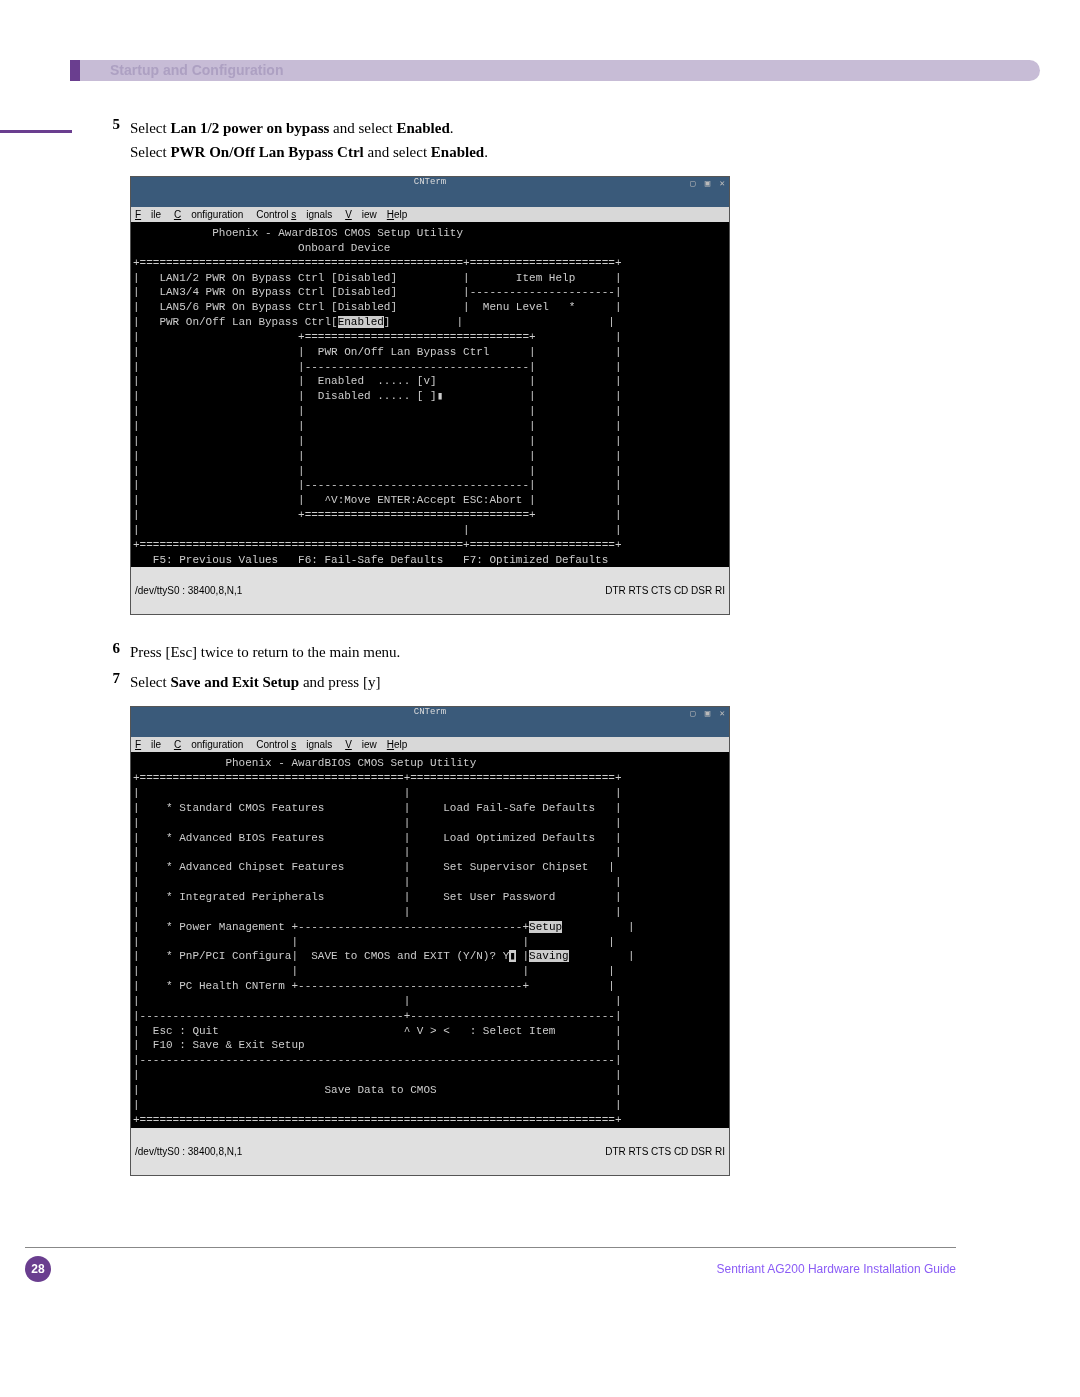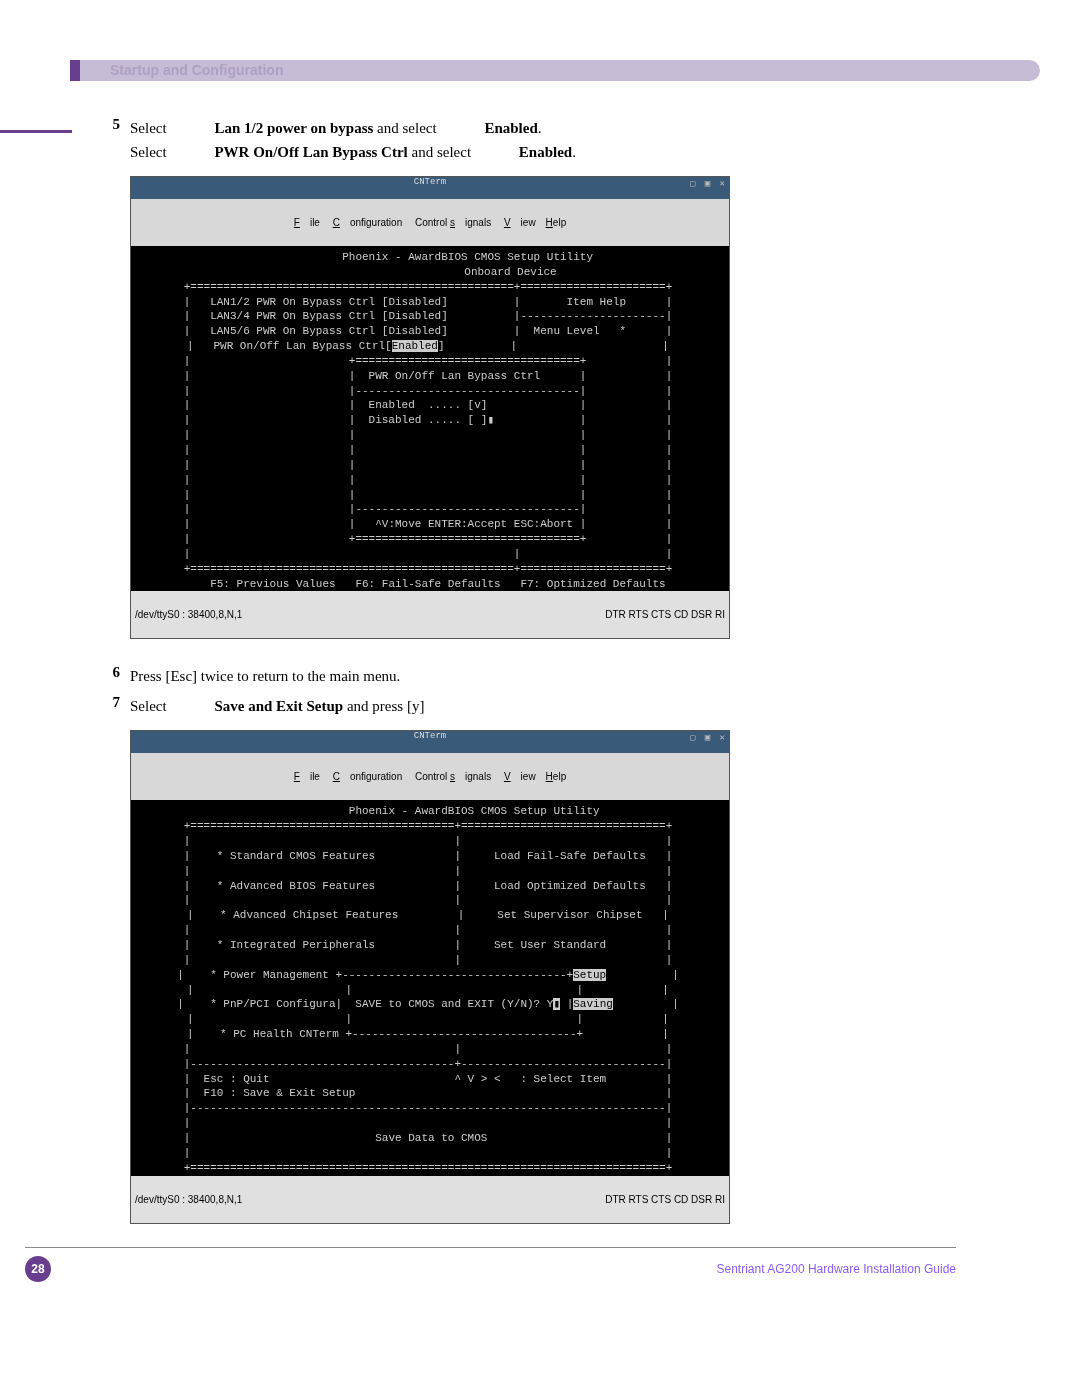--- a/index.html
+++ b/index.html
@@ -53,33 +53,33 @@
     font-weight: bold;
     width: 20px;
     flex-shrink: 0;
     text-align: right;
     margin-right: 10px;
   }
   .step .txt {
     flex: 1;
     line-height: 1.6;
   }
-  .bold { font-weight: bold; margin-left: 44px; }
+  .bold { font-weight: bold; }
   .terminal {
     margin: 12px 0 25px 30px;
     width: 600px;
     background: #000;
     border: 1px solid #555;
     font-family: 'Courier New', monospace;
     font-size: 11px;
     color: #ccc;
   }
   .term-titlebar {
     background: #3a5a7a;
-    height: 22px;
+    height: 30px;
     position: relative;
     padding-left: 32px;
   }
   .term-titlebar .wintitle {
     position: absolute;
     left: 50%;
     transform: translateX(-50%);
     top: 0;
     color: #ddd;
     font-size: 9px;
@@ -90,33 +90,32 @@
     top: 1px;
     color: #bbb;
     font-size: 9px;
     letter-spacing: 2px;
   }
   .term-menubar {
     background: #d8d8d8;
     color: #000;
     font-family: Arial, sans-serif;
     font-size: 10px;
-    padding: 18px 4px;
-    display: flex;
-    justify-content: center;
+    padding: 2px 4px;
+    display: flex;
+    justify-content: flex-start;
   }
   .term-menubar .menus span { margin-right: 10px; }
   .term-menubar .underline { text-decoration: underline; }
   .term-body {
     padding: 4px 6px 0 2px;
     line-height: 1.35;
     white-space: pre;
     overflow: hidden;
     min-height: 280px;
-    text-align: center;
   }
   .term-body.body2 { min-height: 280px; }
   .hi { background: #ccc; color: #000; }
   .term-status {
     background: #e0e0e0;
     color: #000;
     font-family: Arial, sans-serif;
     font-size: 10px;
     padding: 18px 4px;
     display: flex;
@@ -247,21 +246,21 @@
       </div>
       <div class="term-body body2"><span>              Phoenix - AwardBIOS CMOS Setup Utility</span>
 <span>+========================================+===============================+</span>
 <span>|                                        |                               |</span>
 <span>|    * Standard CMOS Features            |     Load Fail-Safe Defaults   |</span>
 <span>|                                        |                               |</span>
 <span>|    * Advanced BIOS Features            |     Load Optimized Defaults   |</span>
 <span>|                                        |                               |</span>
 <span>|    * Advanced Chipset Features         |     Set Supervisor Chipset   |</span>
 <span>|                                        |                               |</span>
-<span>|    * Integrated Peripherals            |     Set User Standard         |</span>
+<span>|    * Integrated Peripherals            |     Set User Password         |</span>
 <span>|                                        |                               |</span>
 <span>|    * Power Management +----------------------------------+</span><span class="hi">Setup</span><span>          |</span>
 <span>|                       |                                  |            |</span>
 <span>|    * PnP/PCI Configura|  SAVE to CMOS and EXIT (Y/N)? Y</span><span class="hi">▮</span><span> |</span><span class="hi">Saving</span><span>         |</span>
 <span>|                       |                                  |            |</span>
 <span>|    * PC Health CNTerm +----------------------------------+            |</span>
 <span>|                                        |                               |</span>
 <span>|----------------------------------------+-------------------------------|</span>
 <span>|  Esc : Quit                            ^ V &gt; &lt;   : Select Item         |</span>
 <span>|  F10 : Save &amp; Exit Setup                                               |</span>

